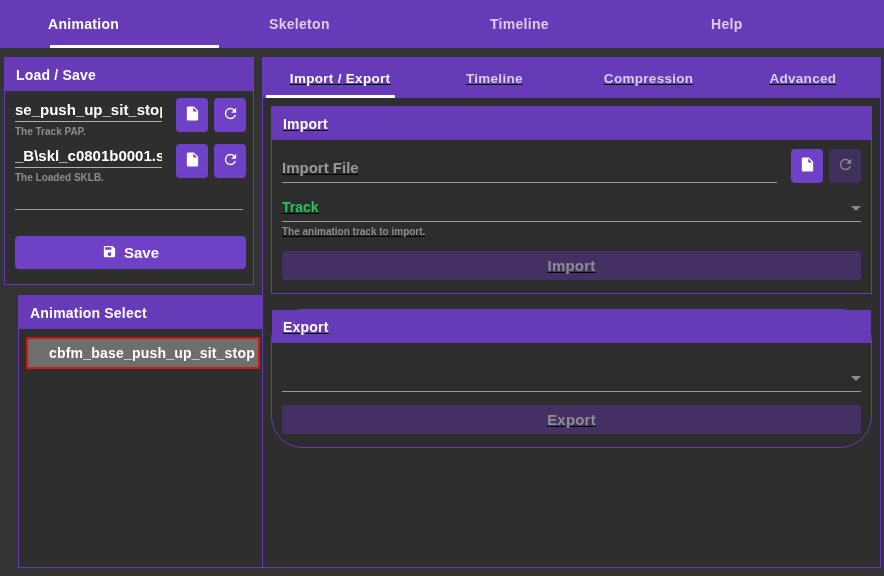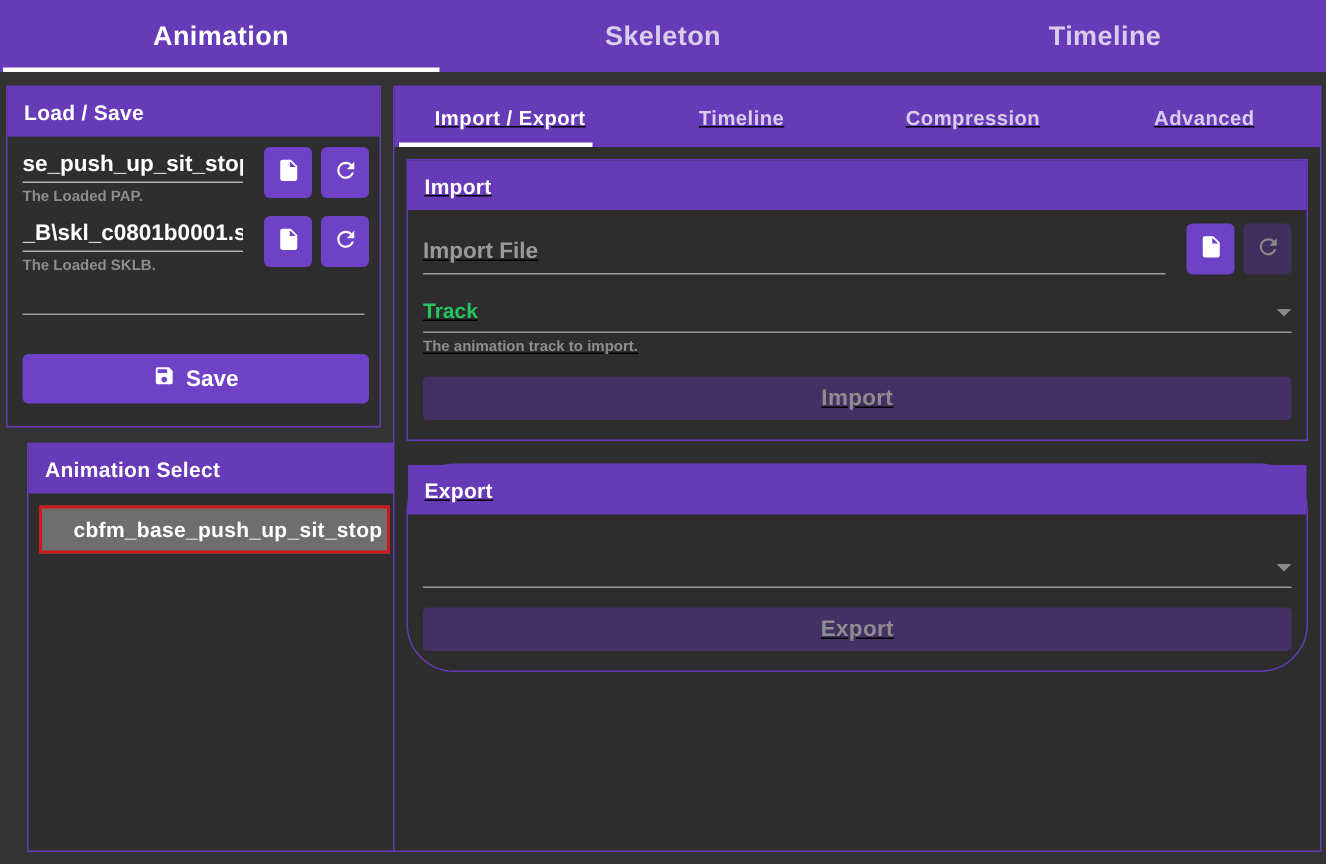--- a/index.html
+++ b/index.html
@@ -11,23 +11,23 @@
     overflow: hidden;
     -webkit-font-smoothing: antialiased;
   }
 
   
   .topbar {
     position: absolute; left: 0; top: 0; width: 884px; height: 48px;
     background: #673ab7; display: flex; z-index: 5;
   }
   .topbar .tab {
-    flex: 1; display: flex; align-items: center; justify-content: center;
-    color: rgba(255,255,255,0.75); font-weight: bold; font-size: 18px;
-    position: relative; cursor: pointer; letter-spacing: 0.3px;
+    flex: 1; display: flex; align-items: center; 
+    color: rgba(255,255,255,0.75); font-weight: bold; font-size: 14px;
+    position: relative; cursor: pointer; letter-spacing: 0.3px; margin-left: 48px;
   }
   .topbar .tab.active { color: #ffffff; }
   .tab-underline {
     position: absolute; left: 2px; right: 2px; bottom: 0; height: 3px;
     background: #ffffff;
   }
 
   
   .panel {
     position: absolute; background: #2e2e2e;
@@ -129,31 +129,34 @@
   <div class="tab active">
     <span>Animation</span>
     <div class="tab-underline"></div>
   </div>
   <div class="tab">
     <span>Skeleton</span>
   </div>
   <div class="tab">
     <span>Timeline</span>
   </div>
+  <div class="tab">
+    <span>Help</span>
+  </div>
 </nav>
 
 <section class="panel" id="load-save-panel">
   <div class="panel-header">
     <span>Load / Save</span>
   </div>
 
   <div class="field-row">
     <div class="field">
       <div class="field-value">se_push_up_sit_stop.pap</div>
-      <div class="field-helper">The Loaded PAP.</div>
+      <div class="field-helper">The Track PAP.</div>
     </div>
     <button class="sq-btn">
       <span><svg viewBox="0 0 24 24" width="17" height="17">
             <path fill="#ffffff" d="M6 2c-1.1 0-2 .9-2 2v16c0 1.1.9 2 2 2h12c1.1 0 2-.9 2-2V8l-6-6H6zm7 1.5L18.5 9H13V3.5z"></path>
           </svg></span>
     </button>
     <button class="sq-btn">
       <span><svg viewBox="0 0 24 24" width="17" height="17">
             <path fill="#ffffff" d="M17.65 6.35A7.96 7.96 0 0 0 12 4a8 8 0 1 0 7.73 10h-2.08A6 6 0 1 1 12 6c1.66 0 3.14.69 4.22 1.78L13 11h7V4l-2.35 2.35z"></path>
           </svg></span>

